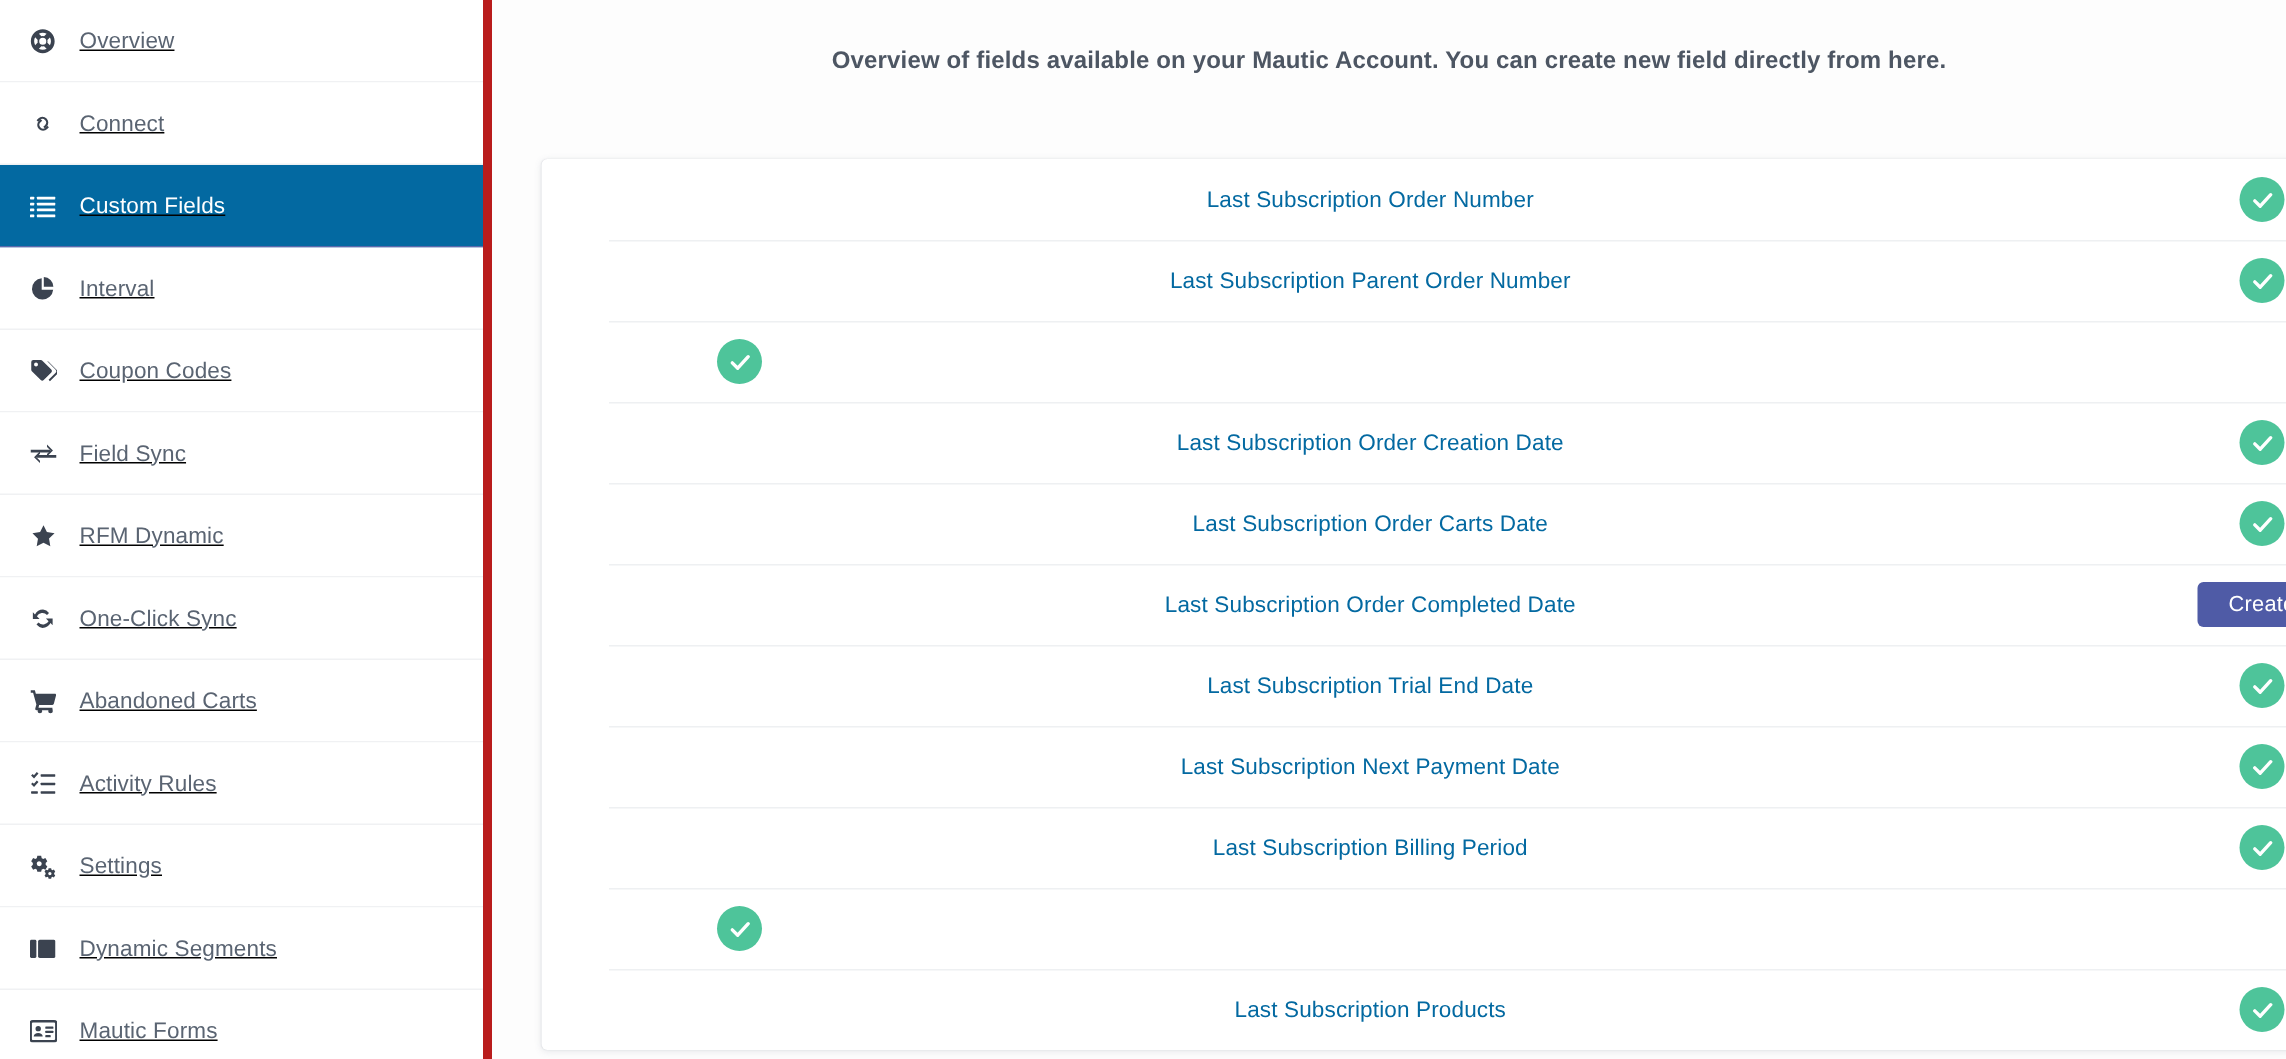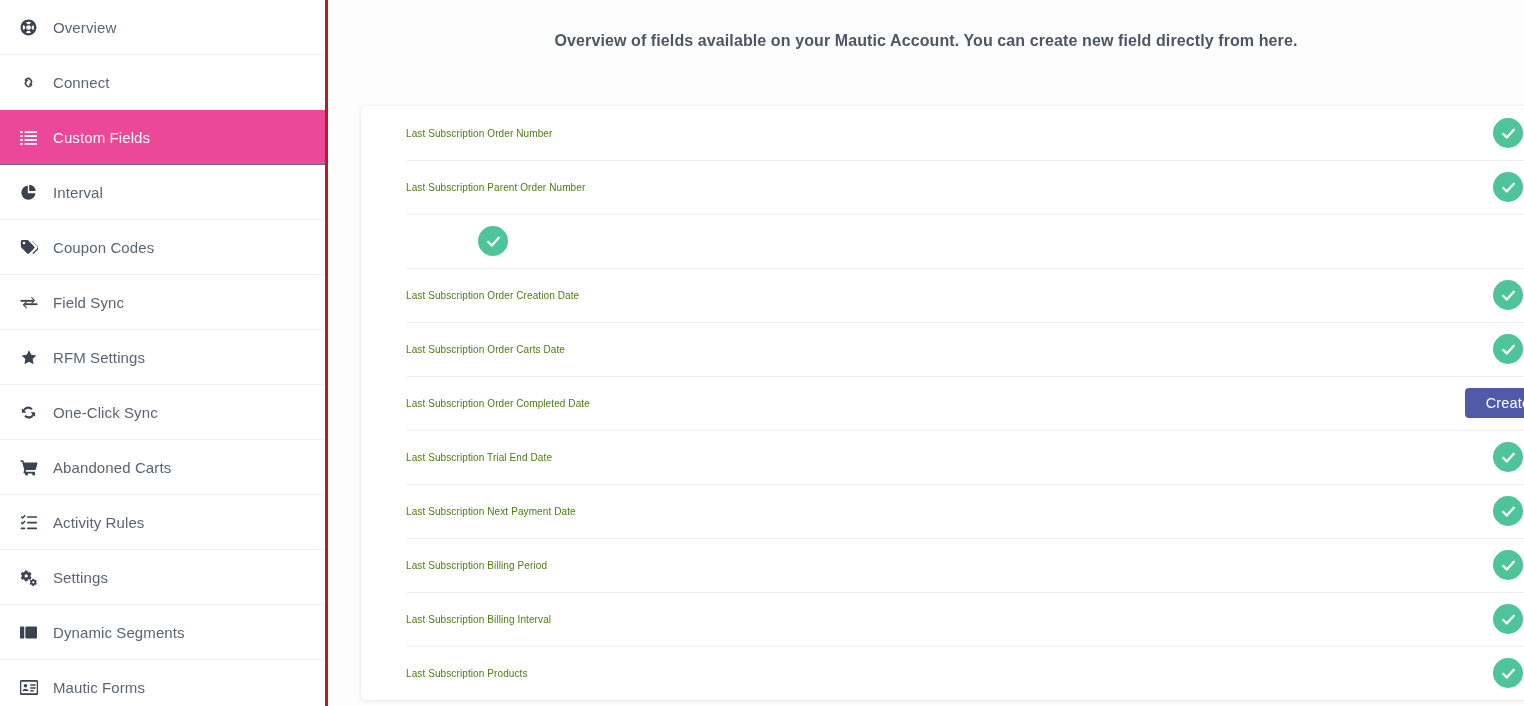--- a/index.html
+++ b/index.html
@@ -19,42 +19,43 @@
     display: flex;
     background: #ffffff;
   }
 
   
   .sidebar {
     width: 328px;
     flex: 0 0 328px;
     height: 706px;
     background: #ffffff;
-    border-right: 3px solid #b91c1c;
+    border-right: 6px solid #b91c1c;
     overflow: hidden;
+    text-decoration: underline;
   }
 
   .nav-item {
     position: relative;
     display: flex;
     align-items: center;
     height: 55px;
     padding-left: 20px;
     border-bottom: 1px solid #f0f1f3;
     color: #5a6472;
     font-size: 15px;
     letter-spacing: 0.1px;
     cursor: pointer;
     background: #ffffff;
     user-select: none;
   }
   .nav-item:first-child { border-top: 0; }
 
   .nav-item.active {
-    background: #ec4899;
+    background: #0369a1;
     color: #ffffff;
     border-bottom-color: #5a69ac;
   }
 
   .nav-icon {
     width: 26px;
     flex: 0 0 26px;
     display: flex;
     align-items: center;
     justify-content: flex-start;
@@ -113,24 +114,25 @@
     position: absolute;
     left: 45px;
     right: 0;
     top: 0;
     height: 1px;
     background: #eef0f2;
   }
 
   .field-name {
     flex: 1 1 auto;
-    font-size: 10px;
-    color: #4d7c0f;
+    font-size: 15px;
+    color: #0369a1;
     letter-spacing: 0.1px;
     white-space: nowrap;
+    text-align: center;
   }
 
   .field-status {
     flex: 0 0 auto;
     width: 180px;
     display: flex;
     align-items: center;
     justify-content: center;
     padding-right: 6px;
   }
@@ -230,21 +232,21 @@
           </svg>
         </span>
         <span class="nav-label">Field Sync</span>
       </div>
       <div class="nav-item">
         <span class="nav-icon">
           <svg width="18" height="17" viewBox="0 0 24 24" fill="currentColor">
             <path d="M12 1.6l3.2 6.5 7.2 1.05-5.2 5.07 1.23 7.16L12 18.02l-6.43 3.38 1.23-7.16L1.6 9.15l7.2-1.05z"></path>
           </svg>
         </span>
-        <span class="nav-label">RFM Settings</span>
+        <span class="nav-label">RFM Dynamic</span>
       </div>
       <div class="nav-item">
         <span class="nav-icon">
           <svg width="17" height="17" viewBox="0 0 24 24" fill="currentColor">
             <path d="M12.3 3.4a8.6 8.6 0 00-7.6 4.5l-2-2v6.3h6.3L6.5 9.7a6 6 0 019.5-1.3l1.9-1.9a8.6 8.6 0 00-5.6-3.1z"></path>
             <path d="M11.7 20.6a8.6 8.6 0 007.6-4.5l2 2v-6.3h-6.3l2.5 2.5a6 6 0 01-9.5 1.3l-1.9 1.9a8.6 8.6 0 005.6 3.1z"></path>
           </svg>
         </span>
         <span class="nav-label">One-Click Sync</span>
       </div>
@@ -390,21 +392,20 @@
           <div class="field-name">Last Subscription Billing Period</div>
           <div class="field-status">
             <span class="check-icon">
               <svg width="17" height="17" viewBox="0 0 24 24" fill="none" stroke="#ffffff" stroke-width="3.2" stroke-linecap="round" stroke-linejoin="round">
                 <polyline points="4.5,12.6 9.6,17.6 19.5,6.8"></polyline>
               </svg>
             </span>
           </div>
         </div>
         <div class="field-row">
-          <div class="field-name">Last Subscription Billing Interval</div>
           <div class="field-status">
             <span class="check-icon">
               <svg width="17" height="17" viewBox="0 0 24 24" fill="none" stroke="#ffffff" stroke-width="3.2" stroke-linecap="round" stroke-linejoin="round">
                 <polyline points="4.5,12.6 9.6,17.6 19.5,6.8"></polyline>
               </svg>
             </span>
           </div>
         </div>
         <div class="field-row">
           <div class="field-name">Last Subscription Products</div>

